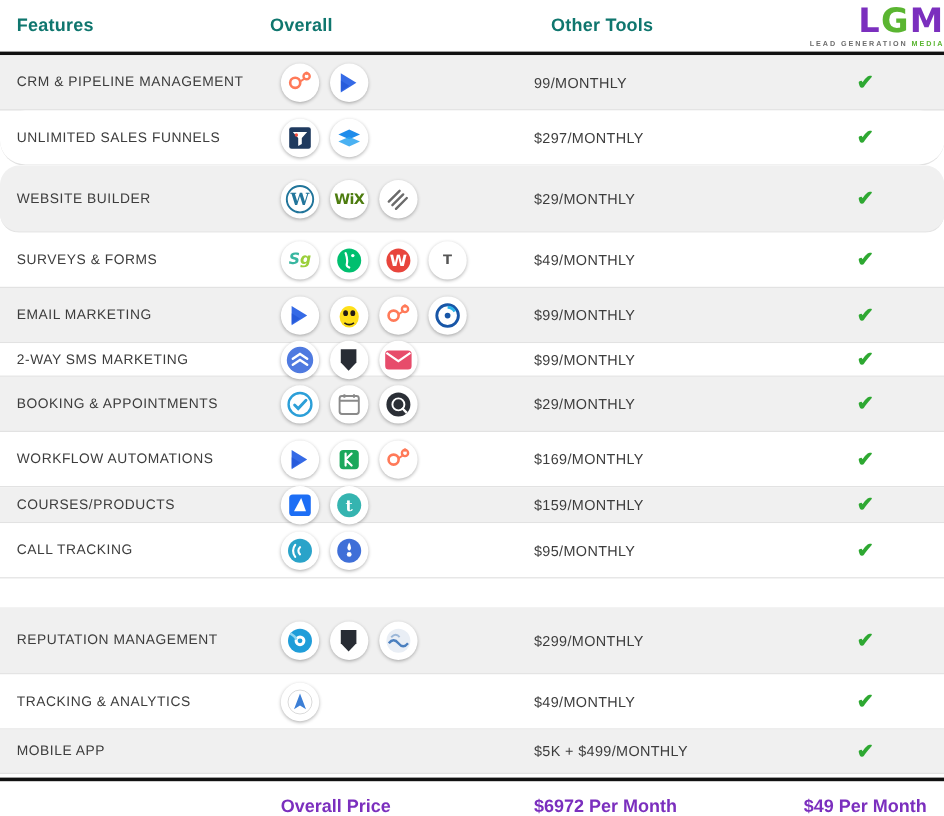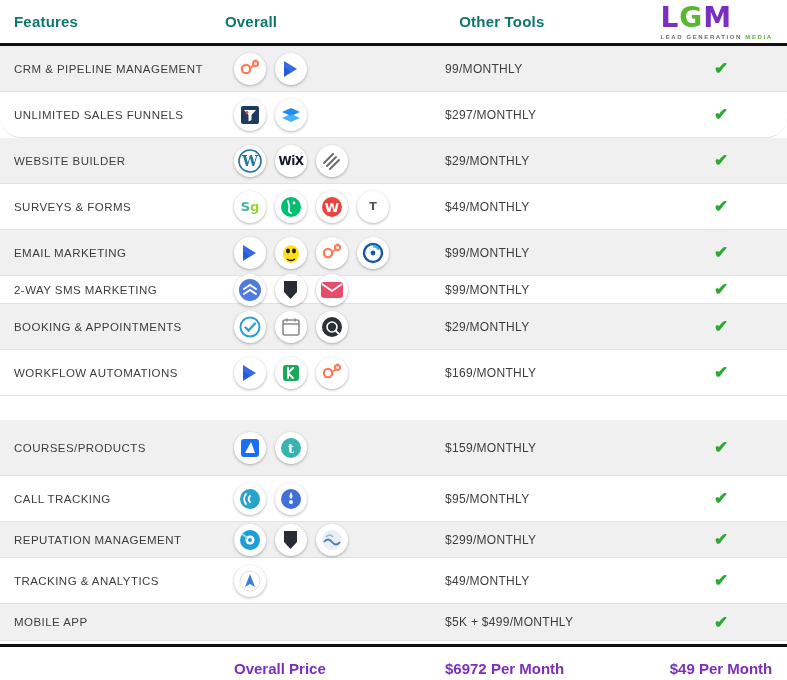--- a/index.html
+++ b/index.html
@@ -34,21 +34,21 @@
     color: #0f766e;
     font-weight: bold;
     font-size: 15px;
     letter-spacing: .2px;
   }
 
   
   .logo-wrap {
     display: flex;
     flex-direction: column;
-    align-items: flex-start;
+    align-items: flex-end;
     justify-content: center;
     line-height: 1;
   }
   .logo-main {
     font-size: 28px;
     font-weight: bold;
     letter-spacing: 1px;
     font-family: "DejaVu Sans", sans-serif;
   }
   .logo-main .l1 { color: #7b2fbe; }
@@ -215,50 +215,50 @@
           <span class="bubble">
             <svg width="24" height="22" viewBox="0 0 24 22">
               <path d="M12 4 L21 8 L12 12 L3 8 Z" fill="#1f8ceb"></path>
               <path d="M12 10 L21 14 L12 18 L3 14 Z" fill="#2aa3f0" opacity=".85"></path>
             </svg>
           </span>
         </div>
         <div class="cell-other">$297/MONTHLY</div>
         <div class="cell-check">✔</div>
       </div>
-      <div class="row alt" style="height: 46px;">
+      <div class="row alt" style="height: 56px; border-radius: 16px;">
         <div class="cell-feature">WEBSITE BUILDER</div>
         <div class="cell-replaces">
           <span class="bubble">
             <svg width="26" height="26" viewBox="0 0 26 26">
               <circle cx="13" cy="13" r="11" fill="none" stroke="#21759b" stroke-width="1.6"></circle>
               <text x="13" y="18" text-anchor="middle" font-size="14" font-family="DejaVu Serif, serif" fill="#21759b">W</text>
             </svg>
           </span>
           <span class="bubble">
-            <span class="txt" style="font-size:12px;color:#0f172a;letter-spacing:-.5px;">WiX</span>
+            <span class="txt" style="font-size:12px;color:#4d7c0f;letter-spacing:-.5px;">WiX</span>
           </span>
           <span class="bubble">
             <svg width="22" height="22" viewBox="0 0 22 22">
               <g stroke="#6b6b6b" stroke-width="2" fill="none" stroke-linecap="round">
                 <line x1="3" y1="13" x2="12" y2="4"></line>
                 <line x1="6" y1="16" x2="15" y2="7"></line>
                 <line x1="9" y1="19" x2="18" y2="10"></line>
               </g>
             </svg>
           </span>
         </div>
         <div class="cell-other">$29/MONTHLY</div>
         <div class="cell-check">✔</div>
       </div>
       <div class="row" style="height: 46px;">
         <div class="cell-feature">SURVEYS &amp; FORMS</div>
         <div class="cell-replaces">
           <span class="bubble">
-            <span class="txt" style="font-size:13px;color:#38b6a0;">S<span style="color:#9bcf3a">g</span></span>
+            <span class="txt" style="font-size:13px;color:#38b6a0;font-style:italic;">S<span style="color:#9bcf3a">g</span></span>
           </span>
           <span class="bubble">
             <svg width="22" height="22" viewBox="0 0 22 22">
               <circle cx="11" cy="11" r="10" fill="#00bf6f"></circle>
               <path d="M8 5 q2 5 1 9 q-.5 2 2 3" stroke="#ffffff" stroke-width="1.8" fill="none" stroke-linecap="round"></path>
               <circle cx="14" cy="7" r="1.4" fill="#ffffff"></circle>
             </svg>
           </span>
           <span class="bubble">
             <svg width="24" height="24" viewBox="0 0 24 24">
@@ -382,21 +382,21 @@
               <circle cx="7" cy="11" r="4.2" fill="none" stroke="#ff7a59" stroke-width="2.2"></circle>
               <circle cx="16.5" cy="5.5" r="2.6" fill="none" stroke="#ff7a59" stroke-width="2"></circle>
               <line x1="11" y1="10" x2="15.5" y2="7" stroke="#ff7a59" stroke-width="1.6"></line>
               <circle cx="16.5" cy="3" r="1.4" fill="#ff7a59"></circle>
             </svg>
           </span>
         </div>
         <div class="cell-other">$169/MONTHLY</div>
         <div class="cell-check">✔</div>
       </div>
-      <div class="row alt" style="height: 56px; margin-top: 24px;">
+      <div class="row alt" style="height: 30px;">
         <div class="cell-feature">COURSES/PRODUCTS</div>
         <div class="cell-replaces">
           <span class="bubble">
             <svg width="22" height="22" viewBox="0 0 22 22">
               <rect x="2" y="2" width="18" height="18" rx="3" fill="#1d6ef5"></rect>
               <path d="M6 16 L12 5 L16 16 Z" fill="#fff"></path>
             </svg>
           </span>
           <span class="bubble">
             <svg width="22" height="22" viewBox="0 0 22 22">
@@ -421,21 +421,21 @@
             <svg width="24" height="24" viewBox="0 0 24 24">
               <circle cx="12" cy="12" r="10" fill="#3f6fd8"></circle>
               <path d="M12 5 q3 5 0 7 q-3 -2 0 -7 Z" fill="#fff"></path>
               <circle cx="12" cy="15" r="2" fill="#fff"></circle>
             </svg>
           </span>
         </div>
         <div class="cell-other">$95/MONTHLY</div>
         <div class="cell-check">✔</div>
       </div>
-      <div class="row alt" style="height: 36px;">
+      <div class="row alt" style="height: 56px; margin-top: 24px;">
         <div class="cell-feature">REPUTATION MANAGEMENT</div>
         <div class="cell-replaces">
           <span class="bubble">
             <svg width="24" height="24" viewBox="0 0 24 24">
               <circle cx="12" cy="12" r="10" fill="#1f9dd9"></circle>
               <circle cx="12" cy="12" r="4.5" fill="#fff"></circle>
               <circle cx="12" cy="12" r="2" fill="#1f9dd9"></circle>
               <path d="M4 6 q4 2 5 5" stroke="#8ed5f2" stroke-width="2" fill="none"></path>
             </svg>
           </span>

